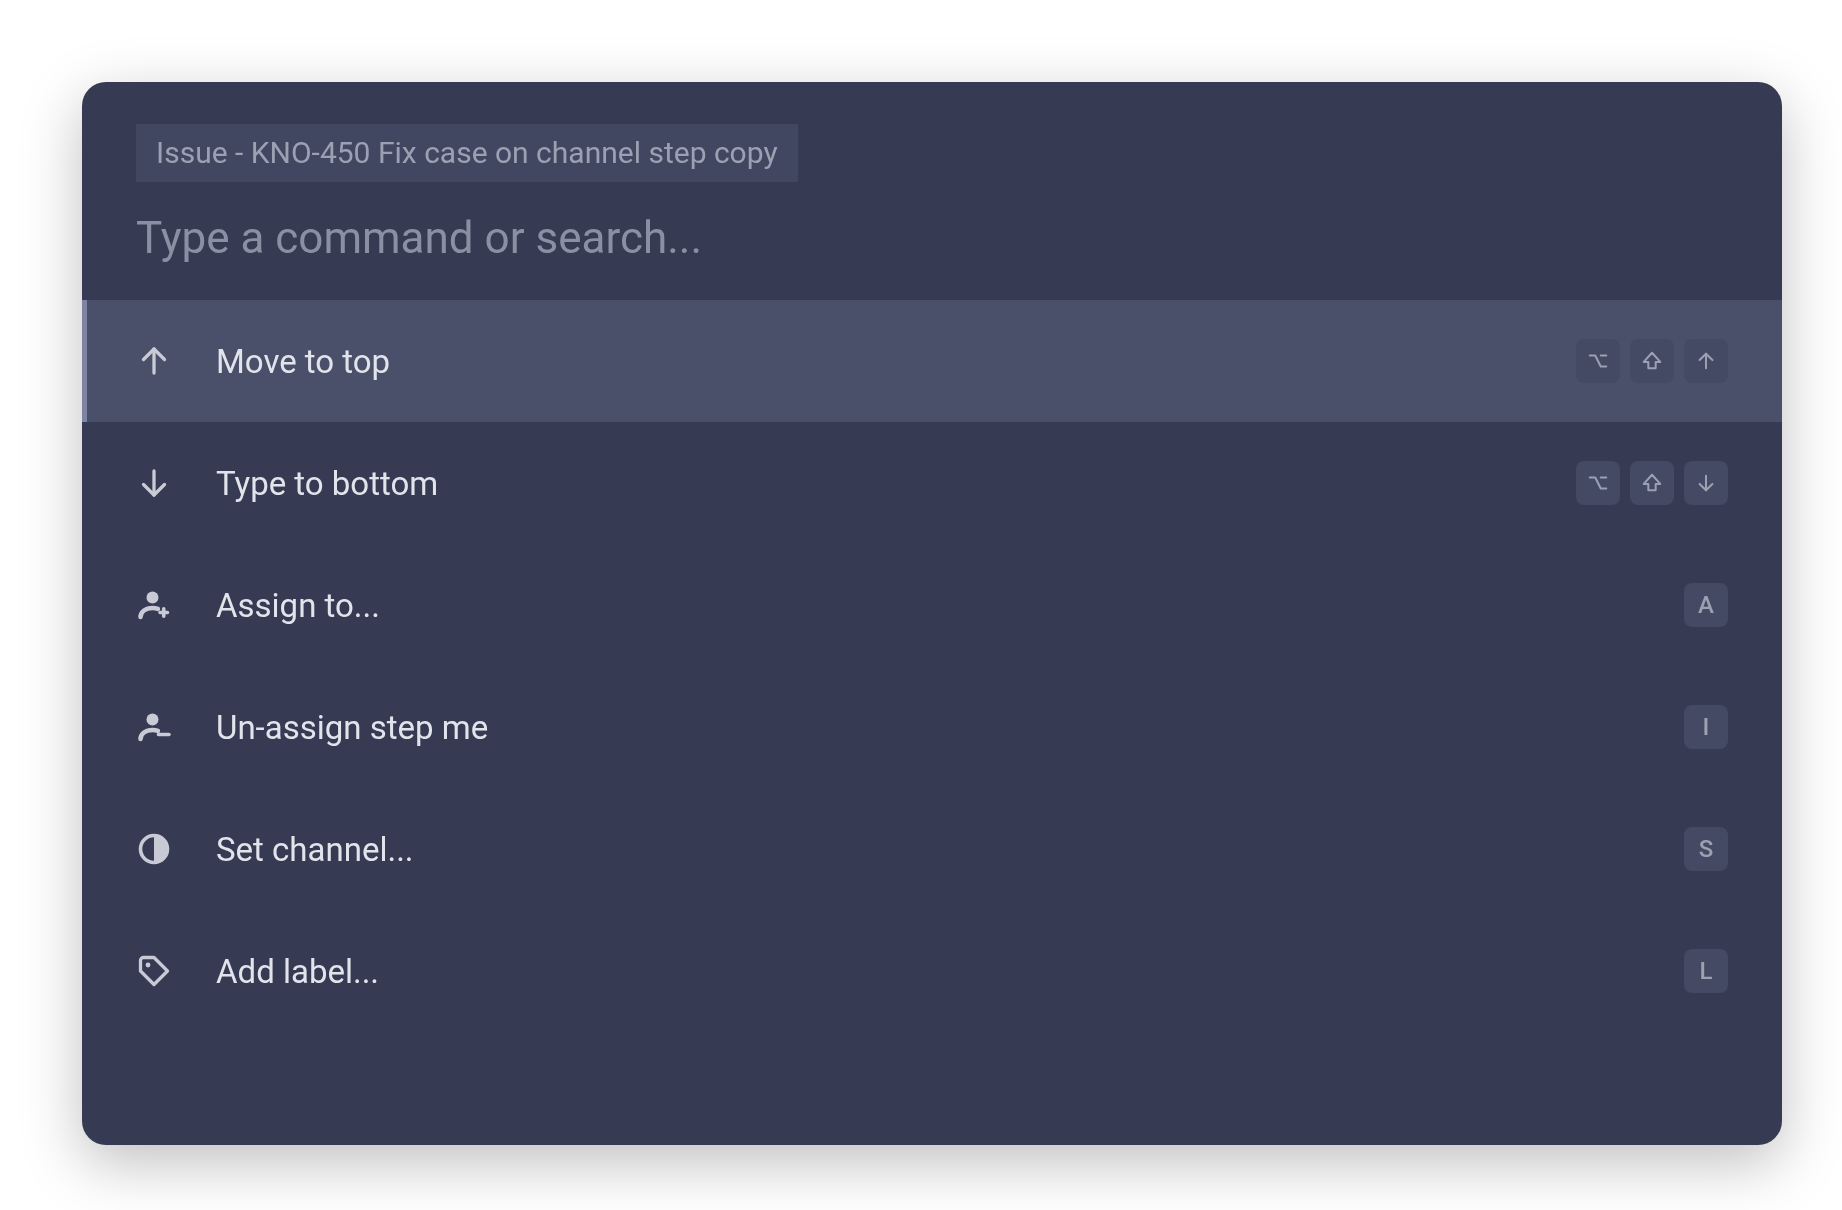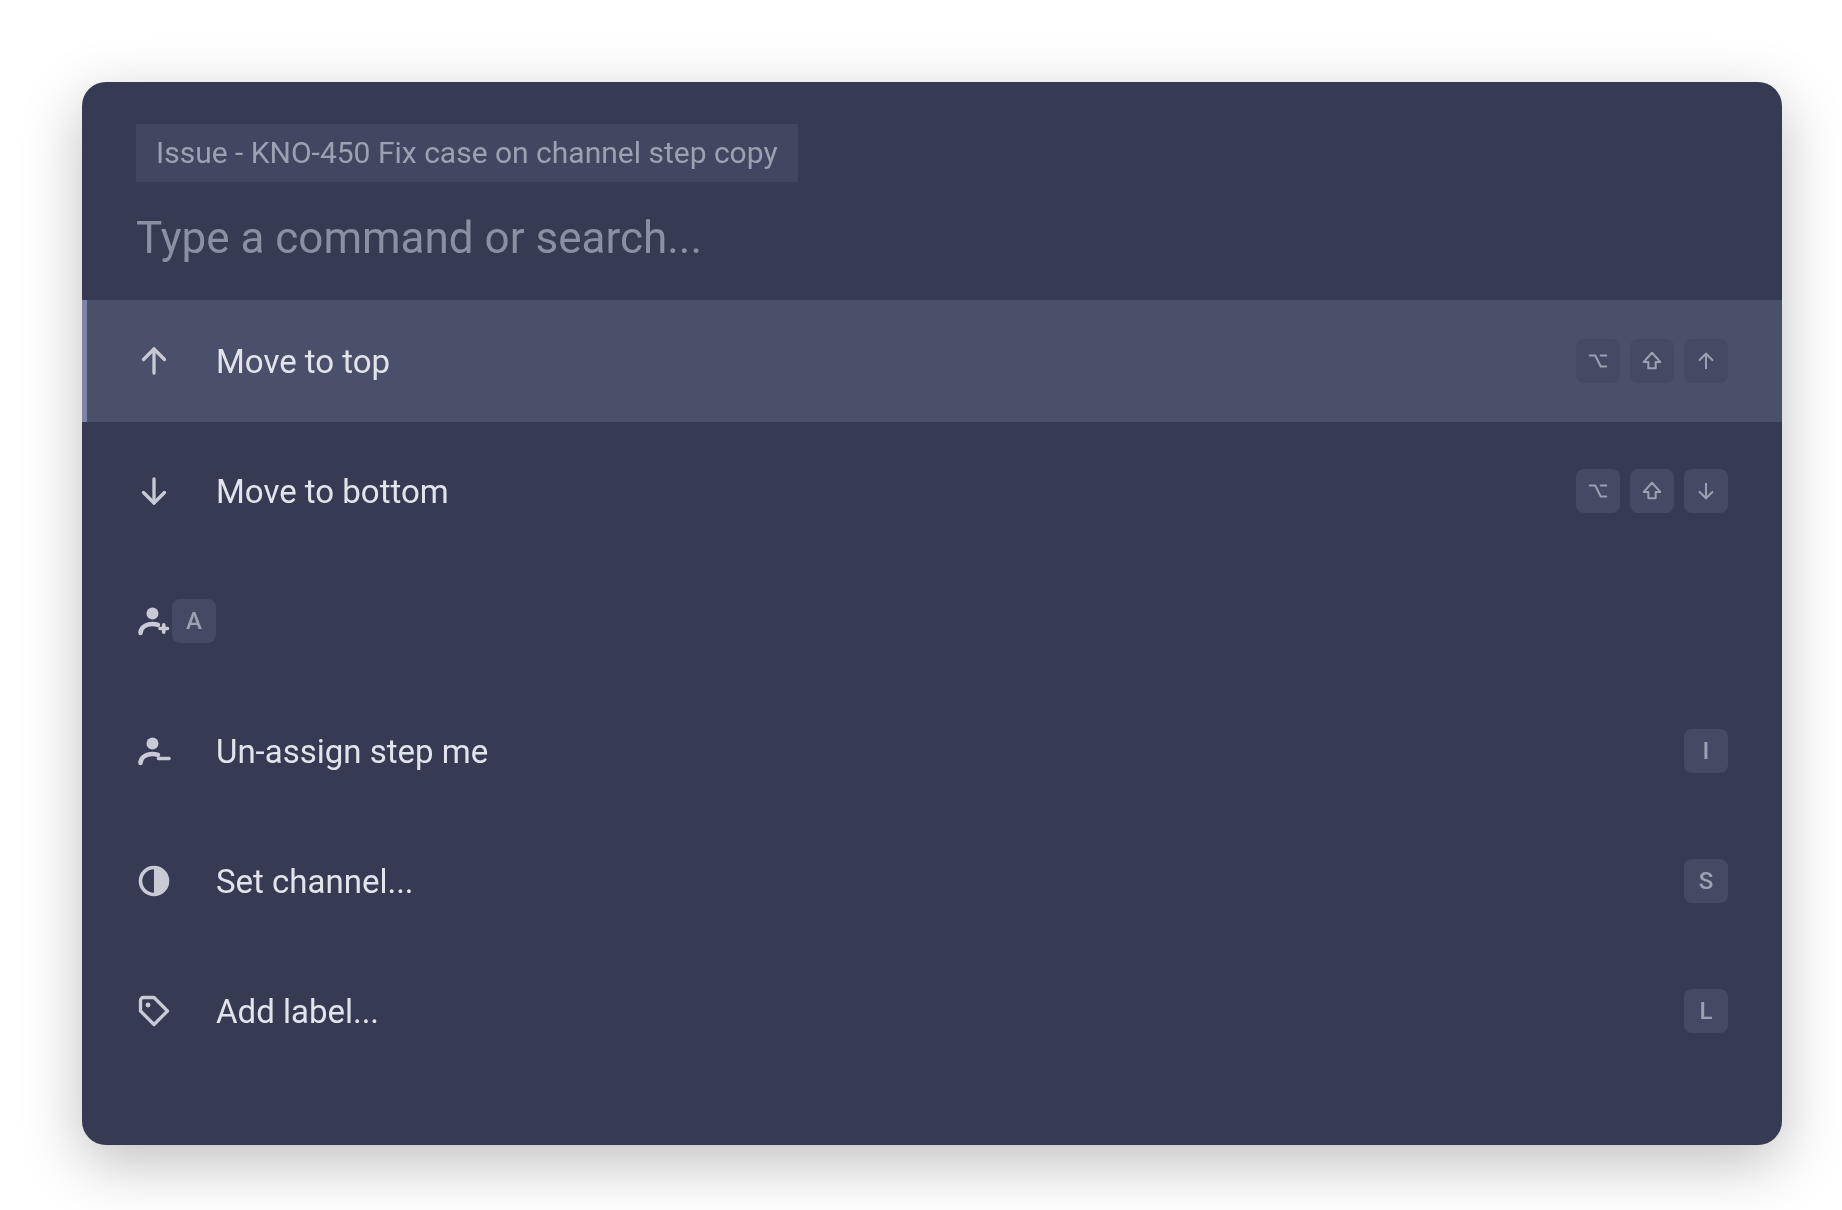--- a/index.html
+++ b/index.html
@@ -51,21 +51,20 @@
     font-size: 44px;
     caret-color: #C8CBD6;
     font-family: inherit;
   }
   .search-input::placeholder {
     color: #8A8FA3;
   }
   .list {
     display: flex;
     flex-direction: column;
-    gap: 8px;
   }
   .item {
     display: flex;
     align-items: center;
     height: 122px;
     padding: 0 54px;
     position: relative;
   }
   .item.selected {
     background: #4A4F6A;
@@ -156,21 +155,21 @@
         </span>
       </div>
 
       <div class="item">
         <span class="item-icon">
           <svg viewBox="0 0 24 24" fill="none" stroke="currentColor" stroke-width="2.2" stroke-linecap="round" stroke-linejoin="round">
             <line x1="12" y1="4" x2="12" y2="20"></line>
             <polyline points="5 13 12 20 19 13"></polyline>
           </svg>
         </span>
-        <span class="item-label">Move to bottom</span>
+        <span class="item-label">Type to bottom</span>
         <span class="shortcuts">
           <span class="key">
             <svg viewBox="0 0 24 24" fill="none" stroke="currentColor" stroke-width="2.2" stroke-linecap="round" stroke-linejoin="round">
               <polyline points="3 6 9 6 15 18 21 18"></polyline>
                 <line x1="15" y1="6" x2="21" y2="6"></line>
             </svg>
           </span>
           <span class="key">
             <svg viewBox="0 0 24 24" fill="none" stroke="currentColor" stroke-width="2.2" stroke-linecap="round" stroke-linejoin="round">
               <path d="M12 3 L21 13 L16 13 L16 20 L8 20 L8 13 L3 13 Z"></path>
@@ -186,20 +185,21 @@
       </div>
 
       <div class="item">
         <span class="item-icon">
           <svg viewBox="0 0 24 24" fill="currentColor">
             <circle cx="11" cy="7" r="4"></circle>
             <path d="M3 20c0-3.5 3.5-6 8-6 1.3 0 2.5.2 3.6.6" fill="none" stroke="currentColor" stroke-width="3" stroke-linecap="round"></path>
             <path d="M16 17h5m-2.5-2.5v5" stroke="currentColor" stroke-width="2.4" stroke-linecap="round" fill="none"></path>
           </svg>
         </span>
+        <span class="item-label">Assign to...</span>
         <span class="shortcuts">
           <span class="key">A</span>
         </span>
       </div>
 
       <div class="item">
         <span class="item-icon">
           <svg viewBox="0 0 24 24" fill="currentColor">
             <circle cx="11" cy="7" r="4"></circle>
             <path d="M3 20c0-3.5 3.5-6 8-6 1.3 0 2.5.2 3.6.6" fill="none" stroke="currentColor" stroke-width="3" stroke-linecap="round"></path>

